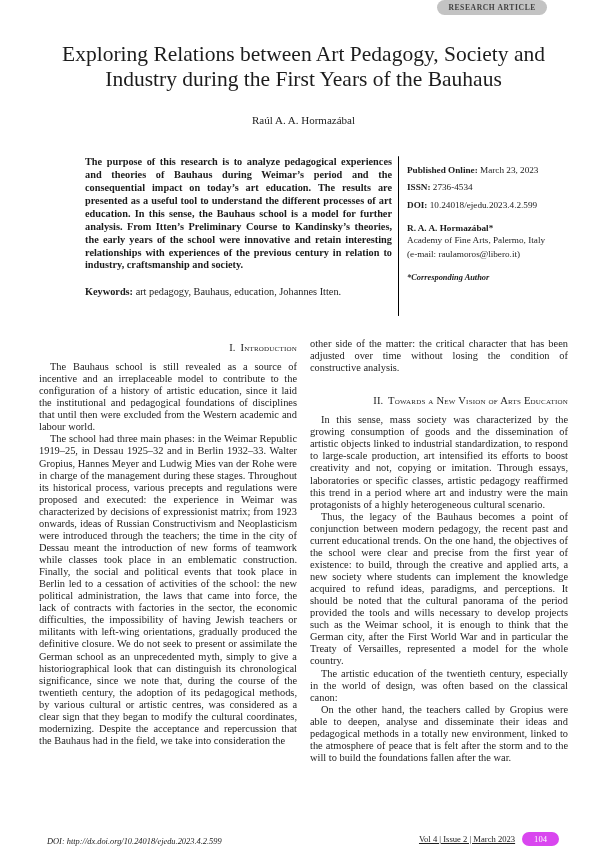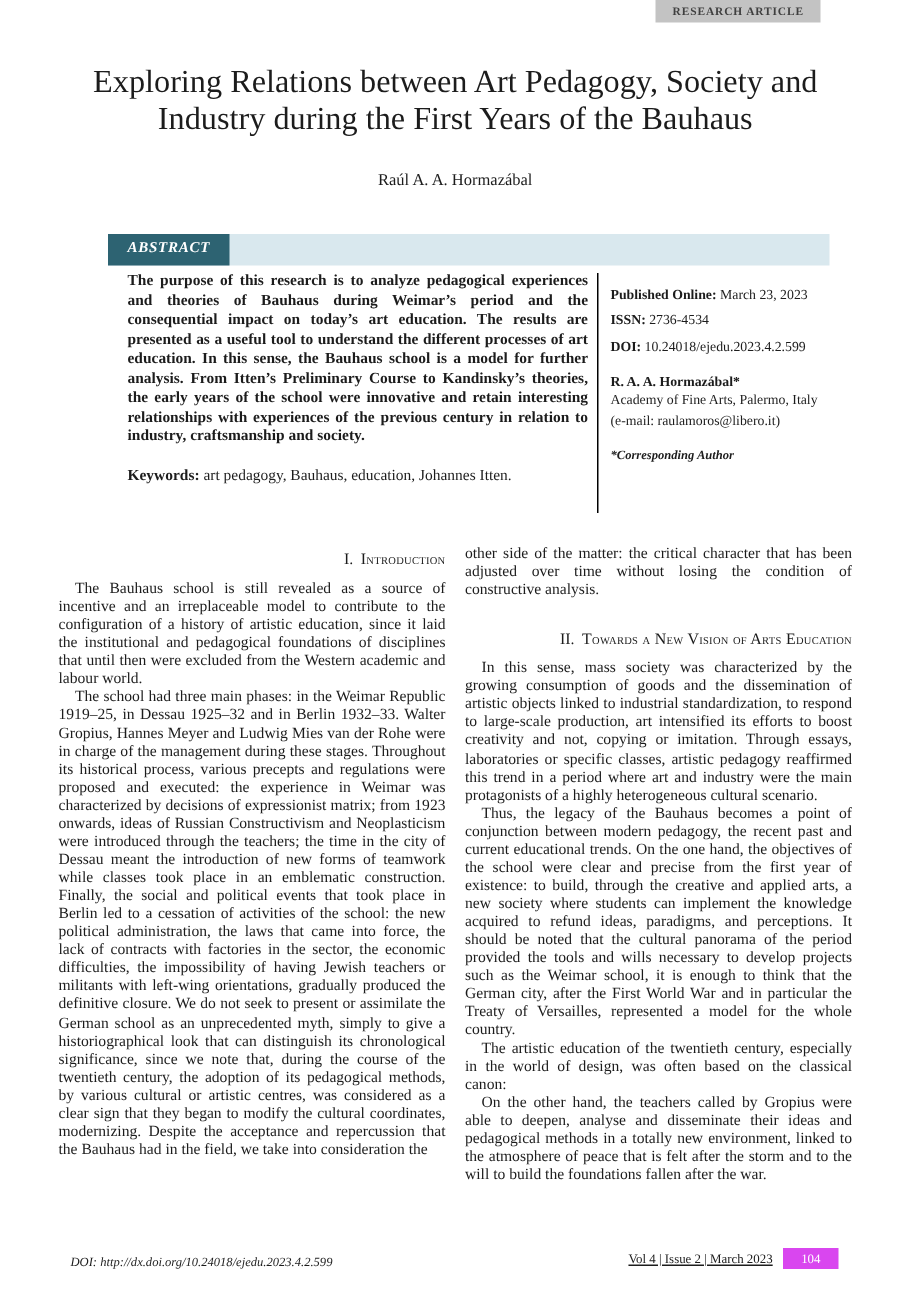--- a/index.html
+++ b/index.html
@@ -1,15 +1,15 @@
 <!DOCTYPE html>
 <html><head>
 <meta charset="utf-8">
 <style>
-  * { margin:0; padding:0; box-sizing:border-box; }
+  * { margin:0; padding:0; box-sizing:border-box;border-radius:10px; }
   html,body { background:#ffffff; }
   .page {
     position:relative;
     width:607px; height:862px;
     background:#ffffff;
     font-family:"Liberation Serif", serif;
     color:#1c1c1c;
     overflow:hidden;
   }
   
@@ -86,23 +86,20 @@
 <div class="page">
 
   <div class="research-badge">RESEARCH ARTICLE</div>
 
 
   <h1 class="title">Exploring Relations between Art Pedagogy, Society and Industry during the First Years of the Bauhaus</h1>
 
   <div class="author">Raúl A. A. Hormazábal</div>
 
   <div class="abstract-block">
-    <div class="band">
-      <div class="band-label">ABSTRACT</div>
-    </div>
     <div class="abs-row">
       <div class="abs-left">
         <p class="abs-text">The purpose of this research is to analyze pedagogical experiences and theories of Bauhaus during Weimar’s period and the consequential impact on today’s art education. The results are presented as a useful tool to understand the different processes of art education. In this sense, the Bauhaus school is a model for further analysis. From Itten’s Preliminary Course to Kandinsky’s theories, the early years of the school were innovative and retain interesting relationships with experiences of the previous century in relation to industry, craftsmanship and society.</p>
         <p class="keywords"><b>Keywords:</b> <span>art pedagogy, Bauhaus, education, Johannes Itten.</span></p>
       </div>
       <div class="abs-divider"></div>
       <div class="abs-right">
         <p class="meta-line"><b>Published Online:</b> <span>March 23, 2023</span></p>
         <p class="meta-line"><b>ISSN:</b> <span>2736-4534</span></p>
         <p class="meta-line"><b>DOI:</b> <span>10.24018/ejedu.2023.4.2.599</span></p>

